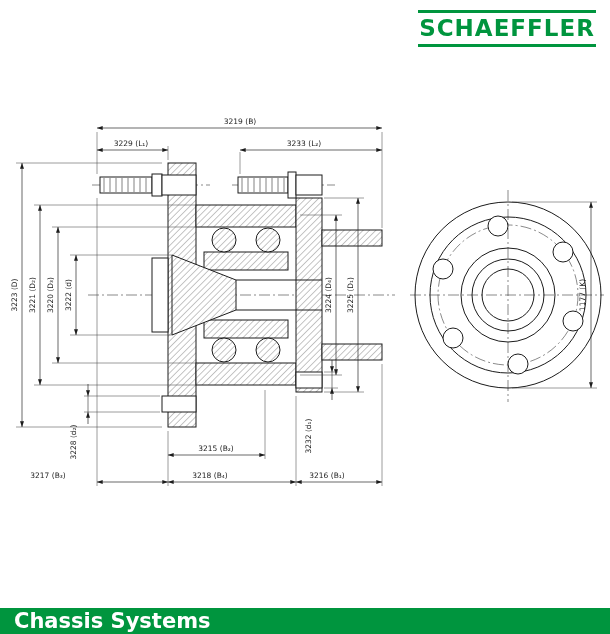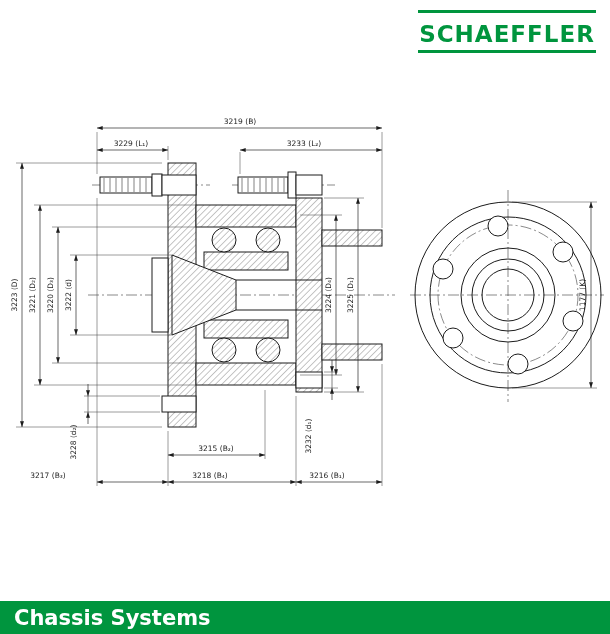--- a/index.html
+++ b/index.html
@@ -3,35 +3,35 @@
 <meta charset="utf-8">
 <style>
   html, body { margin:0; padding:0; width:610px; height:634px; background:#ffffff; }
   body { position:relative; font-family:"DejaVu Sans", sans-serif; overflow:hidden; }
   .page { position:absolute; inset:0; width:610px; height:634px; background:#ffffff; }
 
   
   .logo { position:absolute; top:10px; right:14px; width:178px; }
   .logo-bar { height:3px; background:#00953e; }
   .logo-text { color:#00953e; font-weight:bold; font-size:23px; letter-spacing:1px;
-               text-align:center; padding:8px 0 3px; white-space:nowrap; }
+               text-align:center; padding:2px 0 3px; white-space:nowrap; }
 
   
   .drawing { position:absolute; top:90px; left:0; width:610px; height:504px; }
   .hs  { stroke:#1c1c1c; stroke-width:1; }
   .wh  { fill:#ffffff; stroke:#1c1c1c; stroke-width:1; }
   .ln  { stroke:#1c1c1c; stroke-width:1; fill:none; }
   .thin{ stroke:#1c1c1c; stroke-width:0.55; fill:none; }
   .cl  { stroke:#3a3a3a; stroke-width:0.6; fill:none; stroke-dasharray:11 3 2 3; }
   .ext { stroke:#4a4a4a; stroke-width:0.55; fill:none; }
   .dim { stroke:#2a2a2a; stroke-width:0.7; fill:none; }
   text.dt { font-size:7.5px; fill:#1c1c1c; font-family:"DejaVu Sans", sans-serif; }
 
   
-  .footer { position:absolute; left:0; bottom:0; width:610px; height:33px; background:#00953e;
+  .footer { position:absolute; left:0; bottom:0; width:610px; height:26px; background:#00953e;
             display:flex; align-items:center; padding-left:14px; box-sizing:border-box; }
   .footer span { color:#ffffff; font-size:21px; font-weight:bold; }
 </style>
 </head>
 <body>
 
 <div class="page">
 
   <header>
     <div class="logo">

